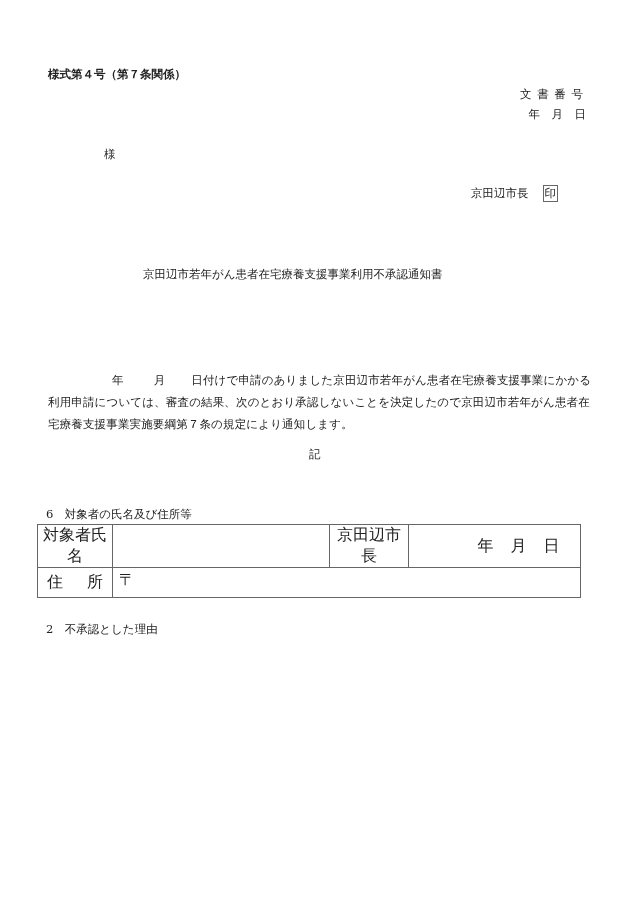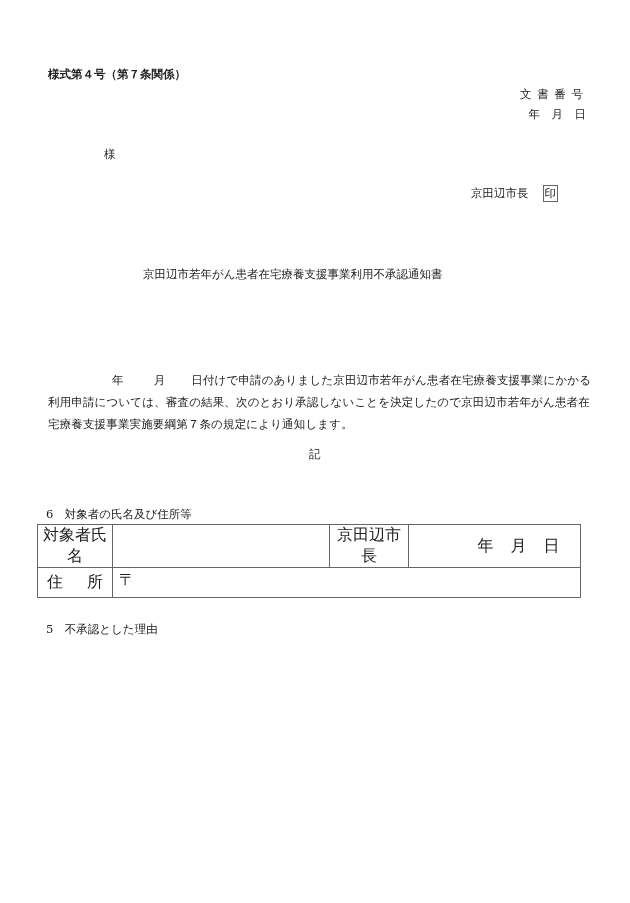--- a/index.html
+++ b/index.html
@@ -70,13 +70,13 @@
     <td class="lbl">京田辺市長</td>
     <td class="dob">年　月　日</td>
   </tr>
   <tr style="height:30px;">
     <td class="lbl"><span>住</span><span class="sp"></span><span class="sp"></span><span>所</span></td>
     <td class="addr" colspan="3"><span>〒</span><span></span></td>
   </tr>
 </tbody>
   </table>
 
-<div class="abs" style="left:46px; top:621px;">5　不承認とした理由</div>
+<div class="abs" style="left:46px; top:621px;">2　不承認とした理由</div>
 
 </body></html>

